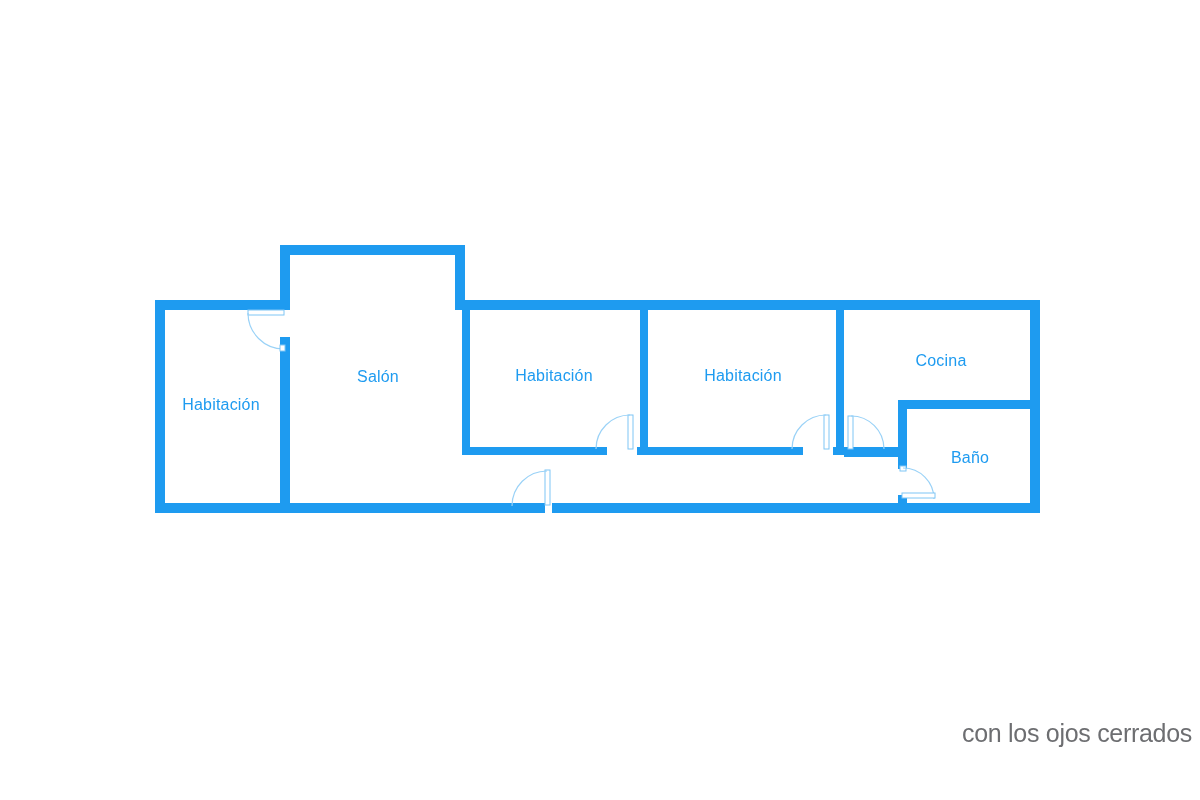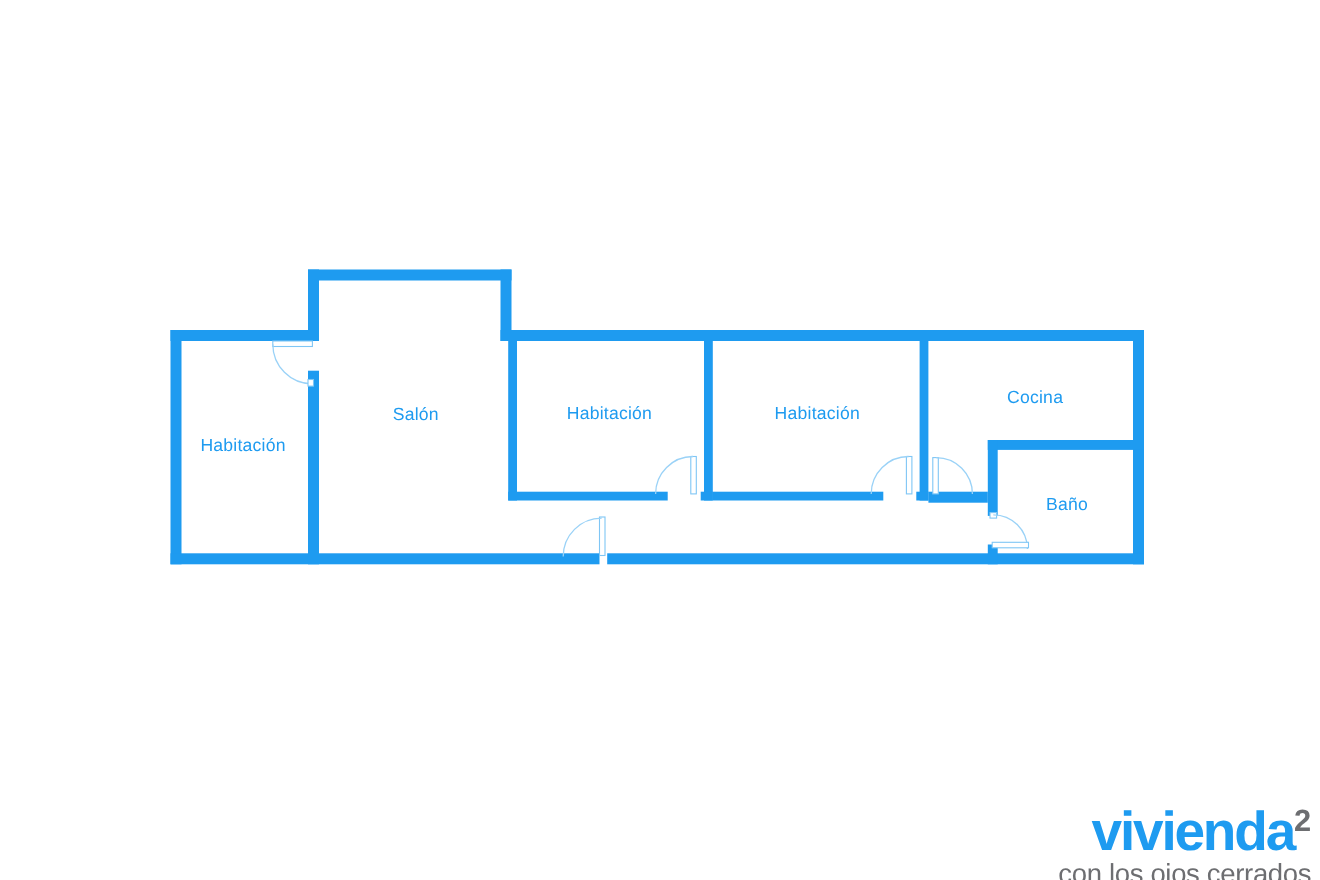--- a/index.html
+++ b/index.html
@@ -185,17 +185,16 @@
       <text class="room-label" x="743" y="377">Habitación</text>
 
       <text class="room-label" x="941" y="362">Cocina</text>
 
       <text class="room-label" x="970" y="459">Baño</text>
     </g>
 
   </svg>
 
   <div id="brand-logo">
-    <div class="brand-wordmark"><span>vivienda</span><span class="brand-sup">2</span></div>
     <div class="brand-tagline">con los ojos cerrados</div>
   </div>
 
 </div>
 
 </body></html>

